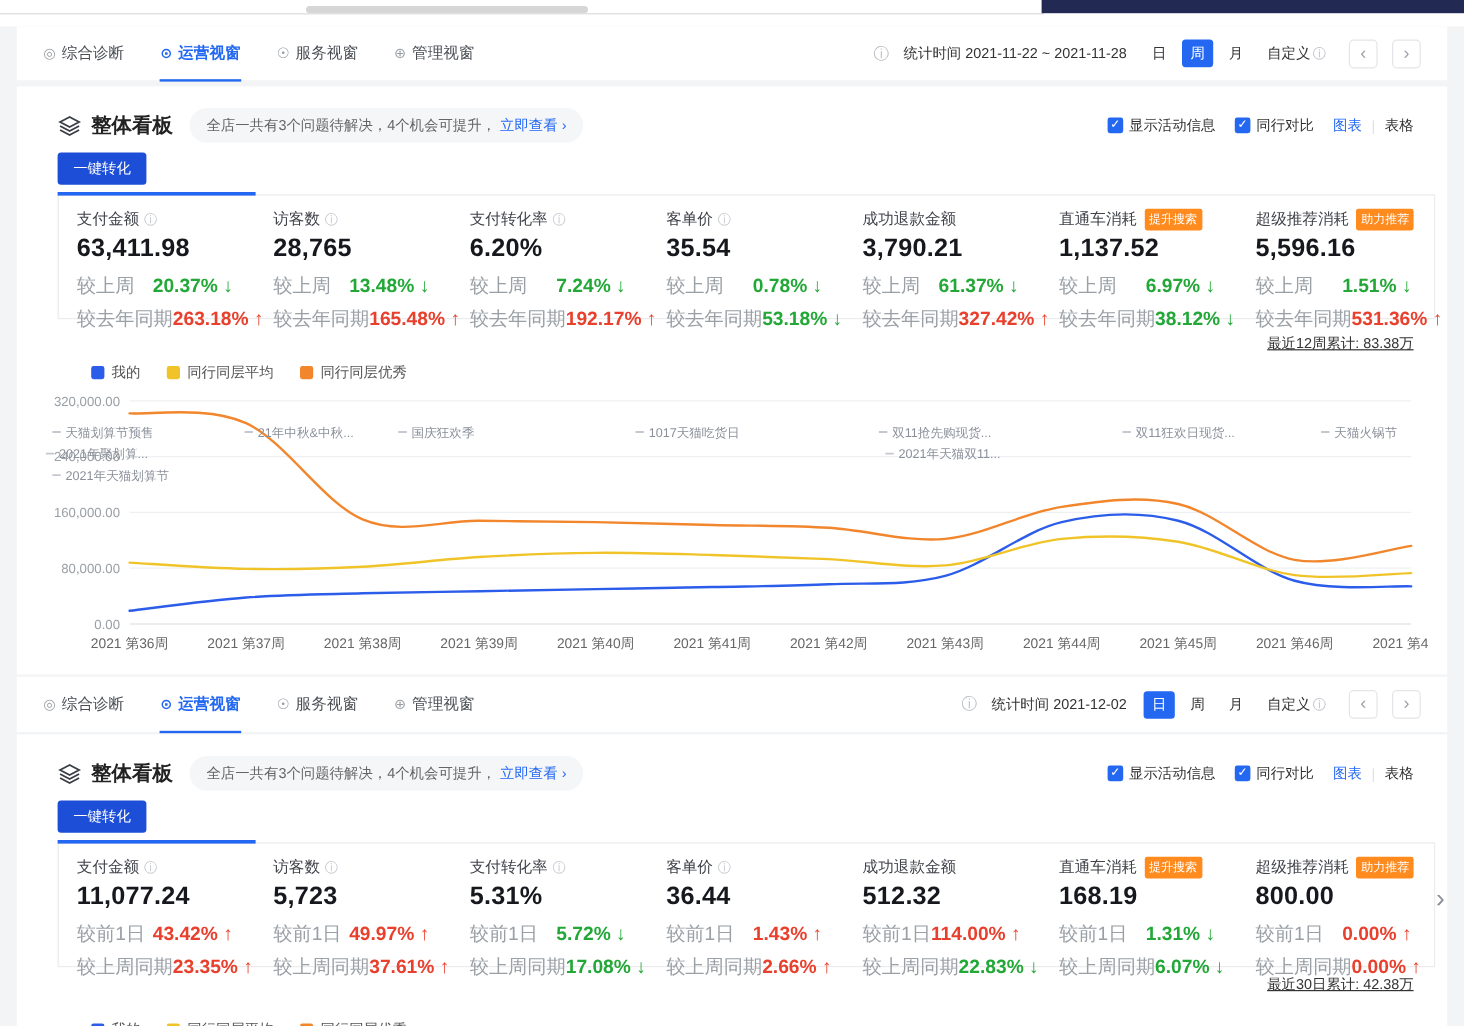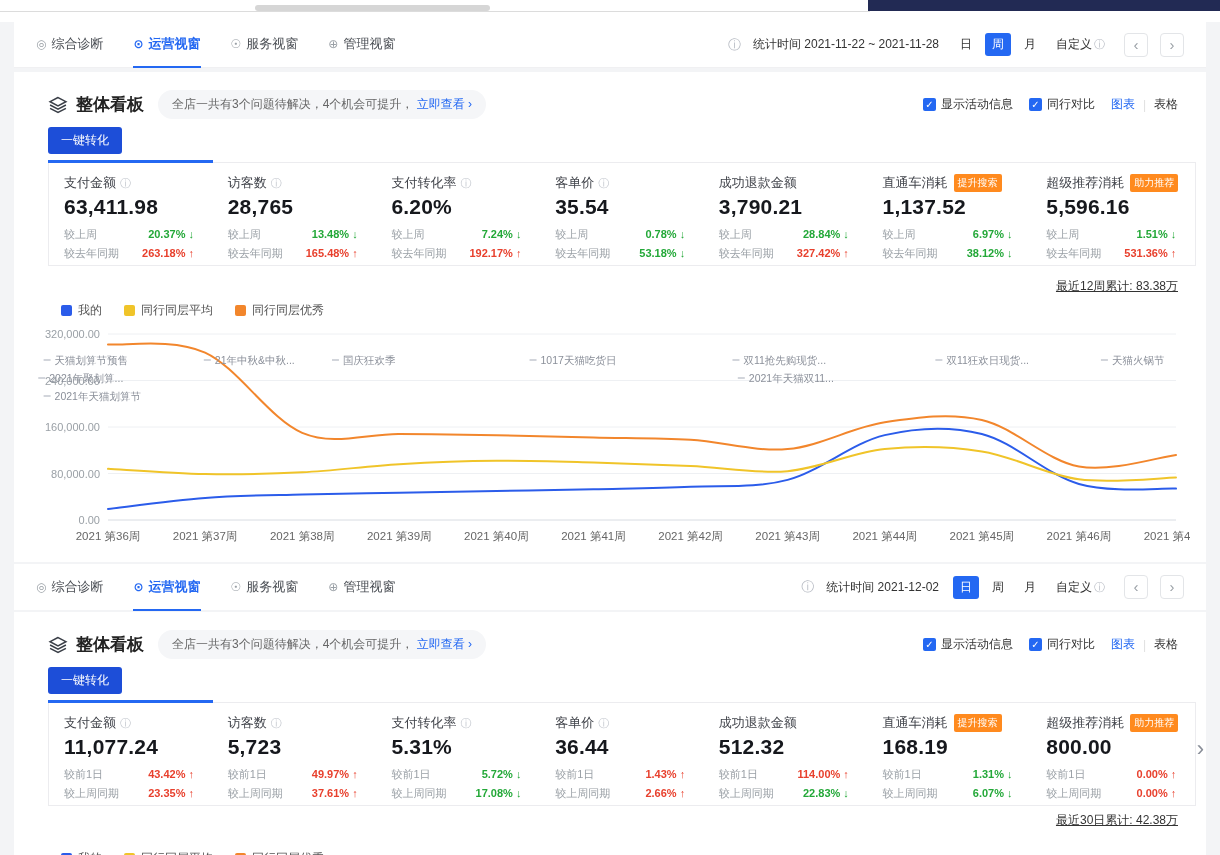--- a/index.html
+++ b/index.html
@@ -58,31 +58,31 @@
 
   .metrics { position:absolute; top:90px; left:34px; width:1148px; height:104px;
     display:grid; grid-template-columns:repeat(7,1fr); border:1px solid #ececef; background:#fff; }
   .metric-card { position:relative; padding:11px 6px 8px 15px; cursor:pointer; }
   .metric-card.selected::before { content:""; position:absolute; top:-3px; left:-1px; right:0;
     height:3px; background:#2468f2; }
   .m-title { display:flex; align-items:center; gap:4px; font-size:13px; color:#40434a; white-space:nowrap; }
   .info-i { color:#c2c6cd; font-size:11px; }
   .badge { background:#ff8a1e; color:#fff; font-size:10px; padding:2px 4px; border-radius:2px; margin-left:2px; }
   .m-value { font-size:21px; font-weight:bold; color:#16181d; margin:3px 0 6px; letter-spacing:.2px; }
-  .m-row { display:flex; justify-content:space-between; width:130px; font-size:11px; line-height:1.75; }
+  .m-row { display:flex; justify-content:space-between; width:130px; font-size:16px; line-height:1.75; }
   .m-lab { color:#9aa0a6; white-space:nowrap; }
   .m-pct { font-weight:bold; white-space:nowrap; }
   .m-pct.up { color:#e8402d; }
   .m-pct.down { color:#23a838; }
 
   .summary { position:absolute; right:28px; font-size:12px; color:#333;text-decoration:underline; }
   #content-0 .summary { top:206px; }
   #content-1 .summary { top:200px;text-align:center; }
 
-  .legend { position:absolute; left:19px; display:flex; gap:22px; align-items:center;padding-left:28px; }
+  .legend { position:absolute; left:34px; display:flex; gap:22px; align-items:center;padding-left:28px; }
   #content-0 .legend { top:230px; }
   #content-1 .legend { top:238px; }
   .legend-item { display:flex; align-items:center; gap:6px; font-size:12px; color:#555; cursor:pointer; }
   .swatch { width:11px; height:11px; border-radius:2px; display:inline-block; }
 
   #trend-chart { position:absolute; top:252px; left:16px; }
   .cards-next { position:absolute; top:124px; right:2px; font-size:22px; color:#8a8f99; cursor:pointer; }
 </style>
 </head>
 <body>
@@ -218,21 +218,21 @@
           <span class="m-pct down">53.18% ↓</span>
         </div>
       </div>
       <div class="metric-card">
         <div class="m-title">
           <span>成功退款金额</span>
         </div>
         <div class="m-value">3,790.21</div>
         <div class="m-row">
           <span class="m-lab">较上周</span>
-          <span class="m-pct down">28.84% ↓</span>
+          <span class="m-pct down">61.37% ↓</span>
         </div>
         <div class="m-row">
           <span class="m-lab">较去年同期</span>
           <span class="m-pct up">327.42% ↑</span>
         </div>
       </div>
       <div class="metric-card">
         <div class="m-title">
           <span>直通车消耗</span>
           <span class="badge">提升搜索</span>

